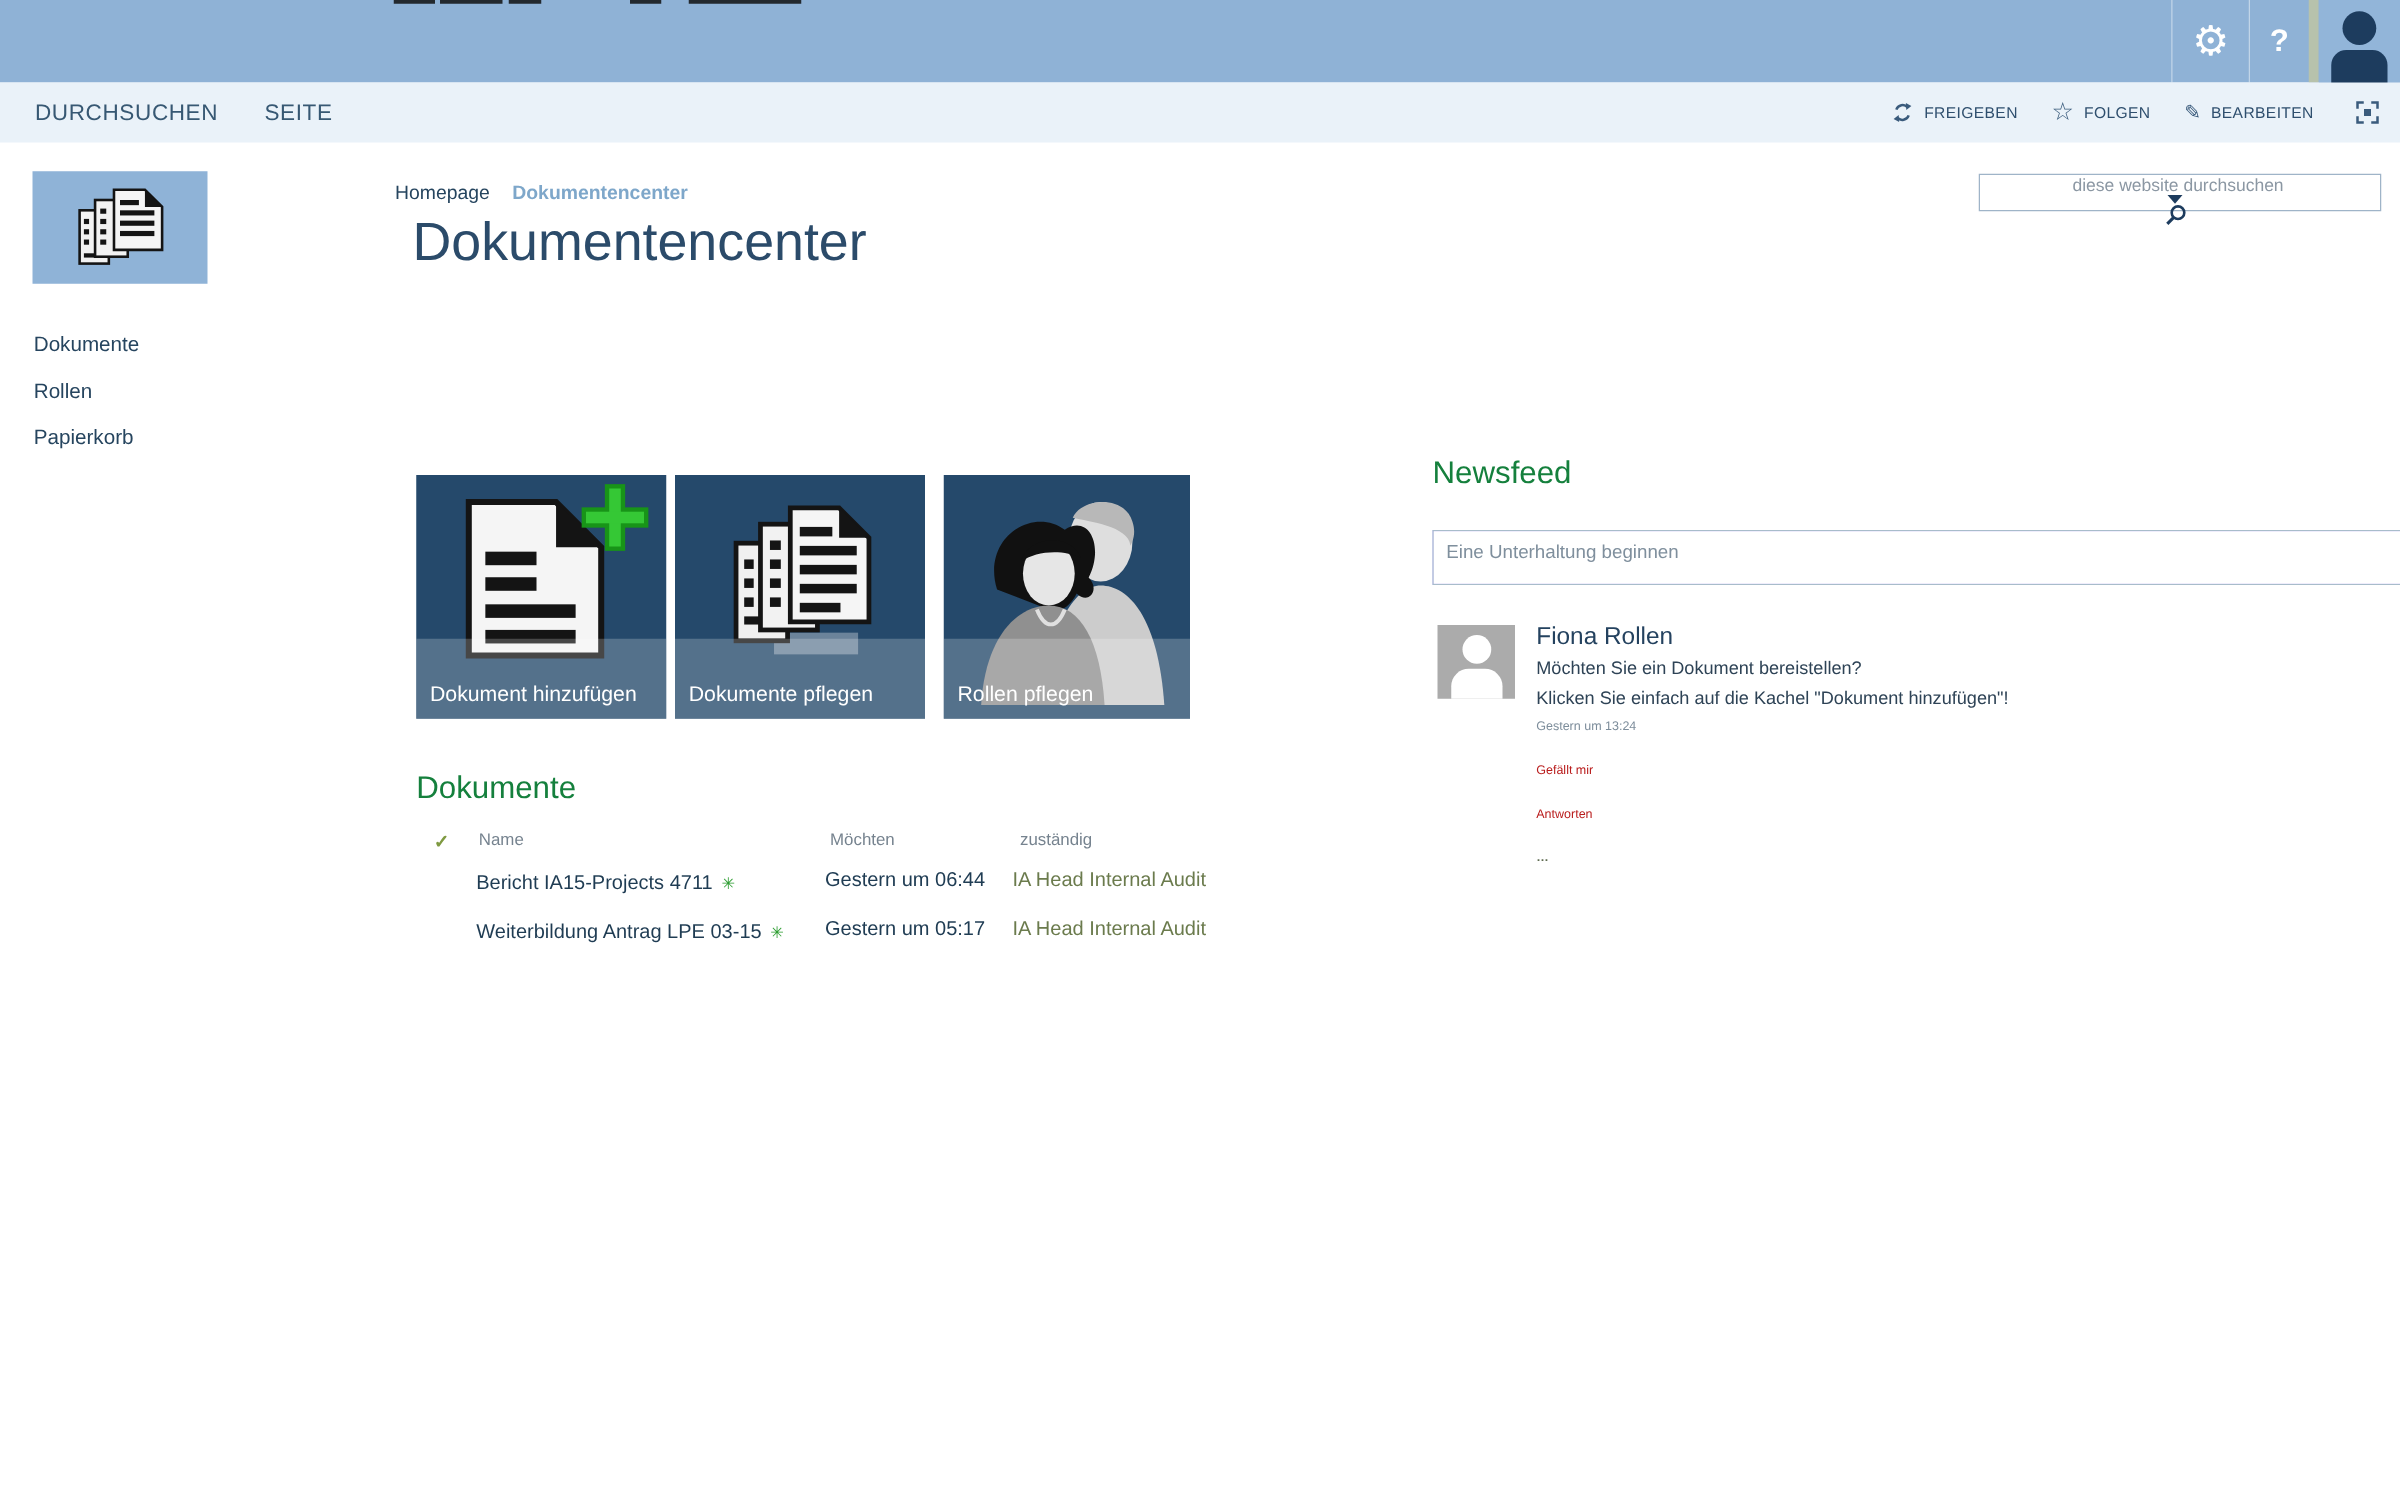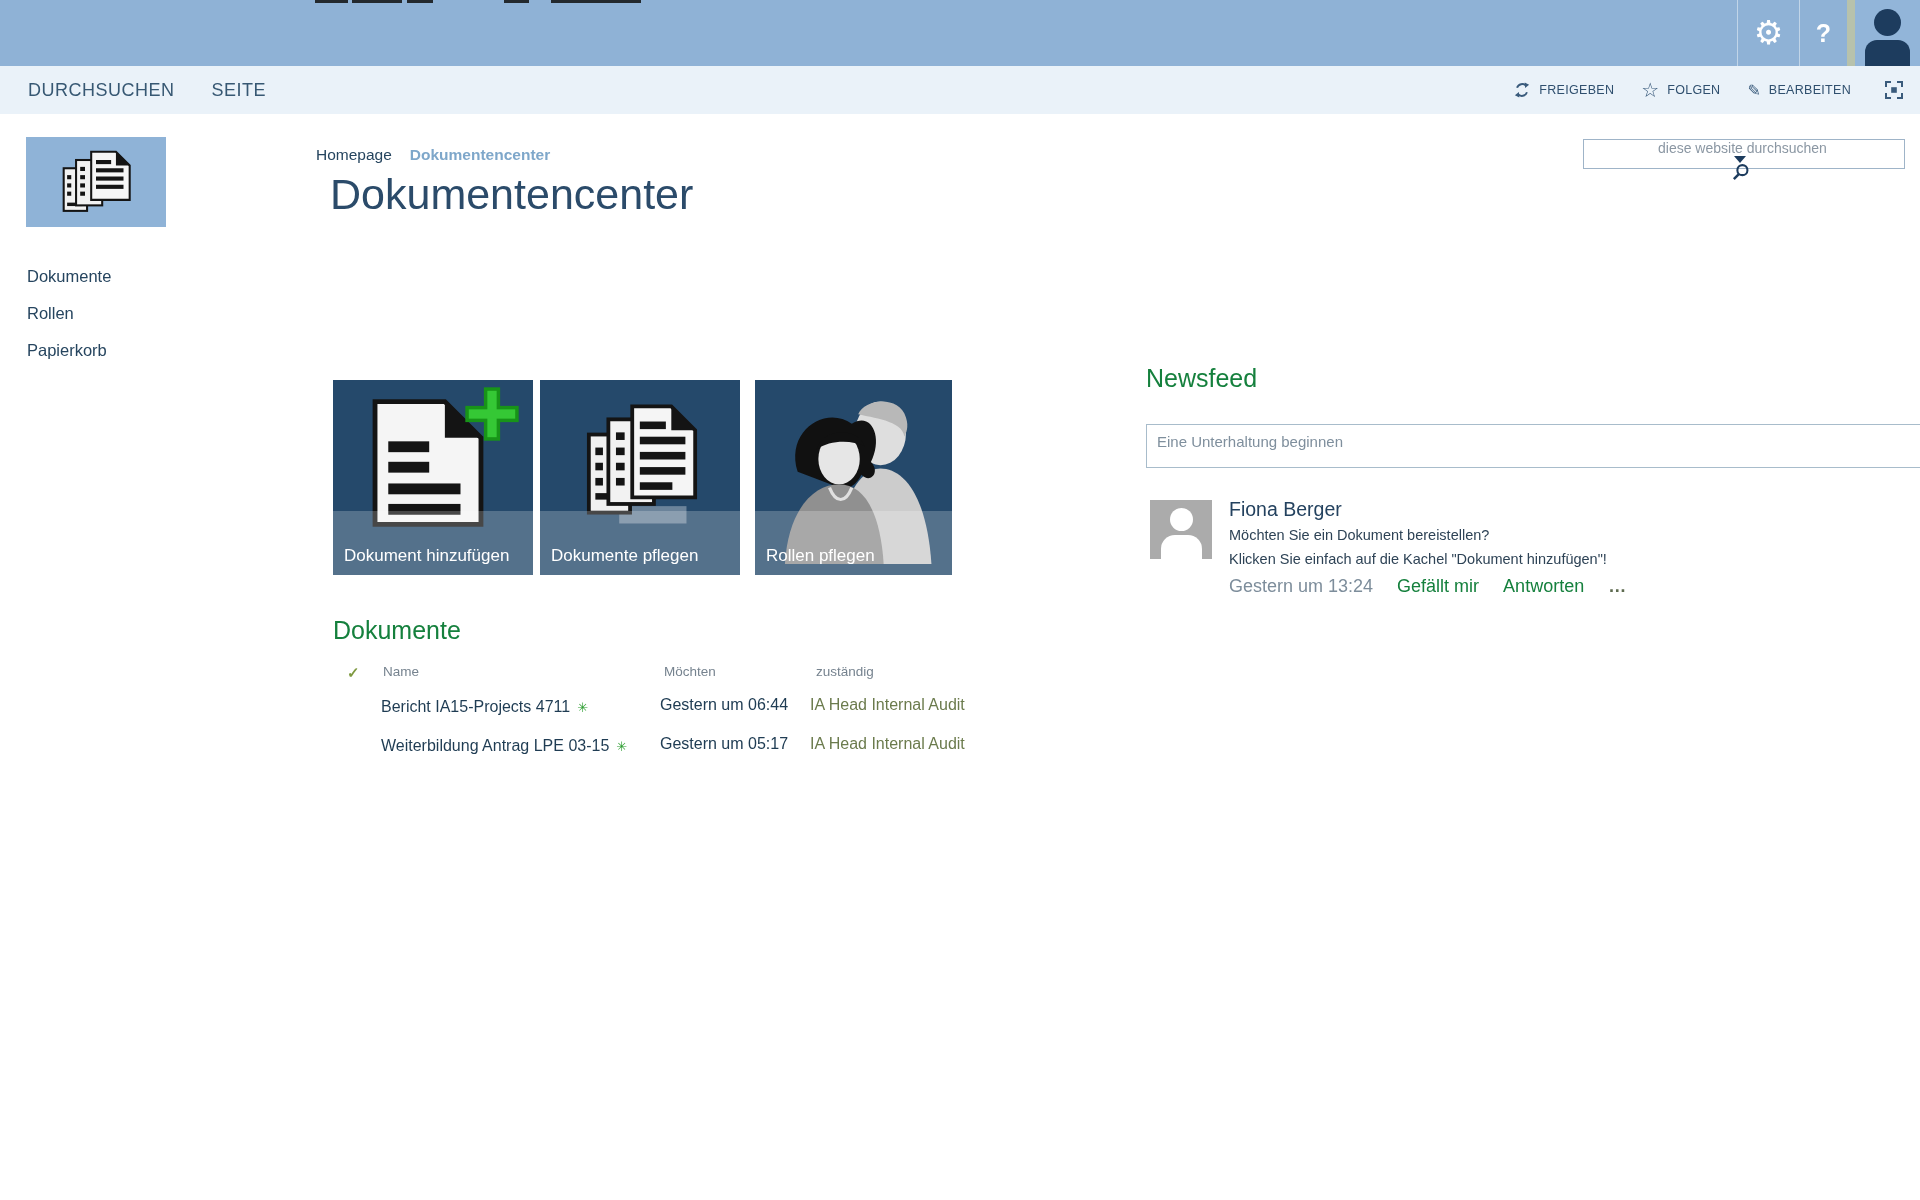--- a/index.html
+++ b/index.html
@@ -84,23 +84,23 @@
               background:#c4b5fd; }
   .composer textarea { width:100%; height:100%; border:none; outline:none; resize:none; padding:8px 10px;
                        font-size:15px; font-family:"Liberation Sans", sans-serif; color:#333; }
   .composer textarea::placeholder { color:#7f8f9d; }
   .post-avatar { position:absolute; left:1150px; top:500px; width:62px; height:59px; background:#ababab; overflow:hidden; }
   .pa-head { position:absolute; left:20px; top:8px; width:23px; height:23px; border-radius:50%; background:#ffffff; }
   .pa-body { position:absolute; left:11px; top:35px; width:41px; height:30px; border-radius:14px 14px 0 0; background:#ffffff; }
   .post-author { position:absolute; left:1229px; top:498px; font-size:19.5px; color:#24425f; cursor:pointer; }
   .post-line1 { position:absolute; left:1229px; top:527px; font-size:14.5px; color:#2e4356; }
   .post-line2 { position:absolute; left:1229px; top:551px; font-size:14.5px; color:#2e4356; }
-  .post-footer { position:absolute; left:1229px; top:576px; display:flex; gap:24px; align-items:baseline; font-size:18px; }
+  .post-footer { position:absolute; left:1229px; top:576px; display:flex; gap:24px; align-items:baseline; font-size:10px;flex-direction:column; }
   .post-time { color:#7d8d9b; }
-  .post-link { color:#15803d; cursor:pointer; }
+  .post-link { color:#b91c1c; cursor:pointer; }
   .post-more { color:#5e6b50; font-weight:bold; letter-spacing:1px; cursor:pointer; }
 </style>
 </head>
 <body>
 
 <div id="app">
 
   <div class="topbar">
     <div class="artifact" style="left:315px;width:33px;"></div>
     <div class="artifact" style="left:352px;width:50px;"></div>
@@ -277,21 +277,21 @@
 
   <h2 class="section-title feed-title">Newsfeed</h2>
   <div class="composer">
     <textarea placeholder="Eine Unterhaltung beginnen" style=""></textarea>
   </div>
 
   <div class="post-avatar">
     <div class="pa-head"></div>
     <div class="pa-body"></div>
   </div>
-  <span class="post-author">Fiona Berger</span>
+  <span class="post-author">Fiona Rollen</span>
   <span class="post-line1">Möchten Sie ein Dokument bereistellen?</span>
   <span class="post-line2">Klicken Sie einfach auf die Kachel "Dokument hinzufügen"!</span>
   <div class="post-footer">
     <span class="post-time">Gestern um 13:24</span>
     <span class="post-link">Gefällt mir</span>
     <span class="post-link">Antworten</span>
     <span class="post-more">…</span>
   </div>
 
 </div>

